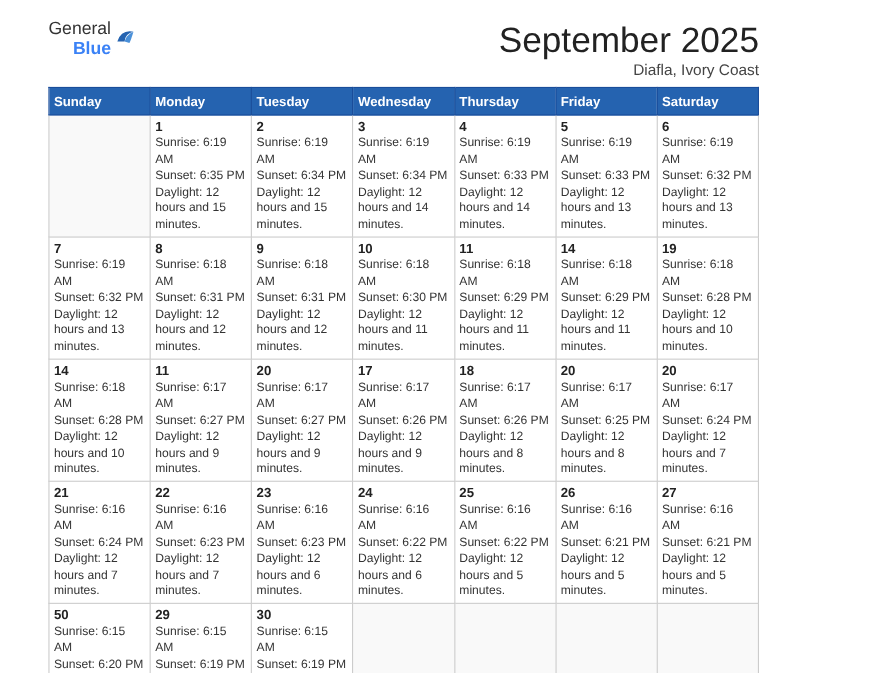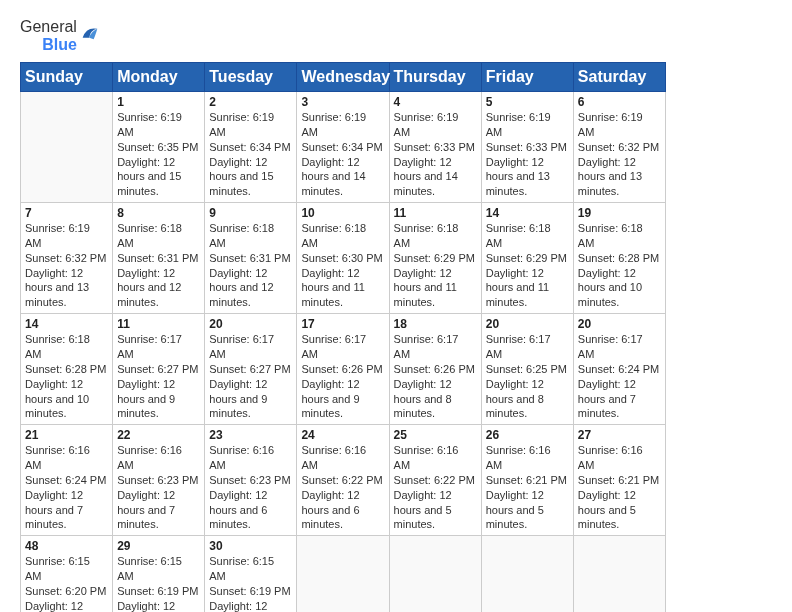--- a/index.html
+++ b/index.html
@@ -7,20 +7,21 @@
       width: 792px;
       height: 612px;
       font-family: Arial, Helvetica, sans-serif;
       background: #fff;
       overflow: hidden;
     }
     .page {
       width: 686px;
       height: 612px;
       padding: 18px 20px 10px 20px;
+      margin-left: 24px;
     }
     .header {
       display: flex;
       justify-content: space-between;
       align-items: flex-start;
       margin-bottom: 8px;
     }
     .logo {
       display: flex;
       align-items: center;
@@ -53,21 +54,21 @@
       color: #444;
     }
     .calendar {
       width: 100%;
       border-collapse: collapse;
       table-layout: fixed;
     }
     .calendar thead tr th {
       background: #2563b0;
       color: #fff;
-      font-size: 16px;
+      font-size: 12px;
       font-weight: bold;
       padding: 5px 4px;
       text-align: left;
       border: 1px solid #1a4d9a;
     }
     .calendar tbody tr td {
       border: 1px solid #ccc;
       vertical-align: top;
       padding: 3px 4px;
       font-size: 9.5px;
@@ -103,20 +104,24 @@
         <div style="display:flex;flex-direction:column;align-items:flex-end;">
           <span class="logo-general">General</span>
           <span class="logo-blue">Blue</span>
         </div>
         <svg class="logo-icon" viewBox="0 0 30 30" xmlns="http://www.w3.org/2000/svg">
           <path d="M5 20 Q10 5 25 8 Q15 10 14 20 Z" fill="#2563b0"></path>
           <path d="M14 20 Q16 12 25 8 Q22 18 20 22 Z" fill="#4a90d9"></path>
         </svg>
       </div>
     </div>
+    <div class="title-block">
+      <div class="month-title">September 2025</div>
+      <div class="subtitle">Diafla, Ivory Coast</div>
+    </div>
   </div>
 
   <table class="calendar">
     <thead>
       <tr>
       <th>Sunday</th>
           <th>Monday</th>
           <th>Tuesday</th>
           <th>Wednesday</th>
           <th>Thursday</th>
@@ -291,21 +296,21 @@
           </td>
           <td>
             <span class="day-number">27</span>
             <div class="day-info" style="white-space: pre-line;">Sunrise: 6:16 AM
 Sunset: 6:21 PM
 Daylight: 12 hours and 5 minutes.</div>
           </td>
         </tr>
         <tr>
           <td>
-            <span class="day-number">48</span>
+            <span class="day-number">50</span>
             <div class="day-info" style="white-space: pre-line;">Sunrise: 6:15 AM
 Sunset: 6:20 PM
 Daylight: 12 hours and 4 minutes.</div>
           </td>
           <td>
             <span class="day-number">29</span>
             <div class="day-info" style="white-space: pre-line;">Sunrise: 6:15 AM
 Sunset: 6:19 PM
 Daylight: 12 hours and 4 minutes.</div>
           </td>

